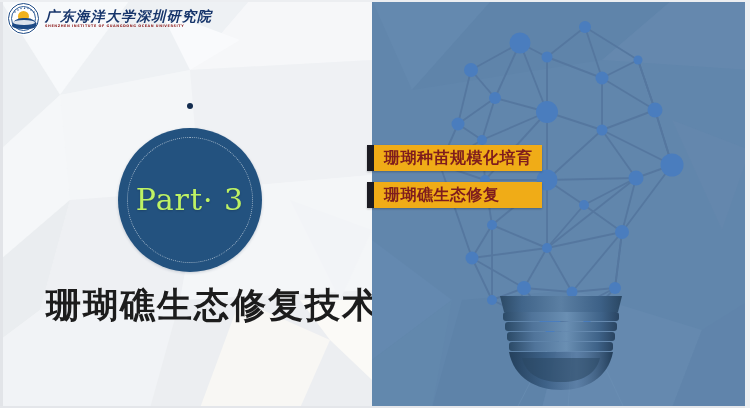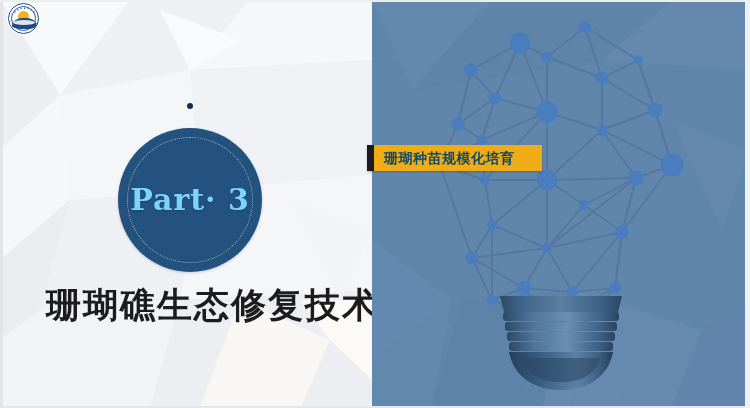--- a/index.html
+++ b/index.html
@@ -39,40 +39,40 @@
 
   
   .dot-top{position:absolute;left:187px;top:103px;width:6px;height:6px;border-radius:50%;
     background:#132c4f;z-index:14;}
   .part-circle{position:absolute;left:118px;top:128px;width:144px;height:144px;border-radius:50%;
     background:#23527f;z-index:15;display:flex;align-items:center;justify-content:center;
     box-shadow:0 1px 3px rgba(20,45,80,.20);}
   .part-circle .dashring{position:absolute;left:9px;top:9px;right:9px;bottom:9px;border-radius:50%;
     border:1.2px dotted rgba(255,255,255,.55);box-sizing:border-box;}
   .part-label{position:relative;font-family:"DejaVu Serif","Liberation Serif",serif;
-    font-size:30px;color:#7dd3fc;letter-spacing:1px;line-height:1;
-    text-shadow:0 1px 2px rgba(0,0,0,.18);white-space:nowrap;font-weight:bold;}
+    font-size:30px;color:#bef264;letter-spacing:1px;line-height:1;
+    text-shadow:0 1px 2px rgba(0,0,0,.18);white-space:nowrap;}
 
   
   .main-title{position:absolute;left:46px;top:288px;font-size:35px;color:#1c1c1c;
     letter-spacing:2px;line-height:1;white-space:nowrap;z-index:16;font-weight:700;}
 
   
   .right-panel{position:absolute;left:372px;top:0;width:378px;height:408px;overflow:hidden;
     background:#6186ac;}
   .poly-right{position:absolute;left:0;top:0;width:378px;height:408px;}
   .bulb-svg{position:absolute;left:0;top:0;width:378px;height:408px;}
 
   
   .labels{position:absolute;left:367px;top:145px;z-index:25;}
   .label-row{position:relative;width:175px;height:26px;margin-bottom:11px;display:flex;align-items:stretch;
     box-shadow:0 1px 2px rgba(0,0,0,.25);}
   .label-tab{width:7px;background:#1b1b22;flex:0 0 7px;}
   .label-body{flex:1;background:#f0ac17;display:flex;align-items:center;padding-left:10px;}
-  .label-text{font-size:14px;color:#0c4a6e;letter-spacing:.5px;line-height:1;white-space:nowrap;font-weight:700;}
+  .label-text{font-size:16px;color:#7f1d1d;letter-spacing:.5px;line-height:1;white-space:nowrap;font-weight:700;}
 </style>
 </head>
 <body>
 
 <div class="slide">
 
   <div class="left-panel">
     <svg class="poly-left" viewBox="0 0 372 408" preserveAspectRatio="none">
       <rect x="0" y="0" width="372" height="408" fill="#f3f5f7"></rect>
       <polygon points="0,0 130,0 60,95" fill="#f7f9fb"></polygon>
@@ -103,20 +103,24 @@
               <circle cx="8" cy="1.6" r="0.7"></circle>
             <circle cx="11.5" cy="1.2" r="0.7"></circle>
               <circle cx="15" cy="1.6" r="0.7"></circle>
             <circle cx="18" cy="3" r="0.7"></circle>
               <circle cx="21" cy="5" r="0.7"></circle>
           </g>
         </svg>
         <div class="sun"></div>
         <div class="wave"></div>
         <div class="wave2"></div>
+      </div>
+      <div class="logo-text">
+        <div class="logo-cn">广东海洋大学深圳研究院</div>
+        <div class="logo-en">SHENZHEN INSTITUTE OF GUANGDONG OCEAN UNIVERSITY</div>
       </div>
     </div>
 
     <div class="dot-top"></div>
     <div class="part-circle">
       <div class="dashring"></div>
       <div class="part-label">Part· 3</div>
     </div>
 
     <div class="main-title">珊瑚礁生态修复技术</div>
@@ -286,20 +290,26 @@
     </svg>
   </div>
 
   <div class="labels">
     <div class="label-row">
       <div class="label-tab"></div>
       <div class="label-body">
         <span class="label-text">珊瑚种苗规模化培育</span>
       </div>
     </div>
+    <div class="label-row">
+      <div class="label-tab"></div>
+      <div class="label-body">
+        <span class="label-text">珊瑚礁生态修复</span>
+      </div>
+    </div>
   </div>
 
   <div class="frame-left"></div>
   <div class="frame-top"></div>
   <div class="frame-bottom"></div>
   <div class="frame-right"></div>
 
 </div>
 
 </body></html>

